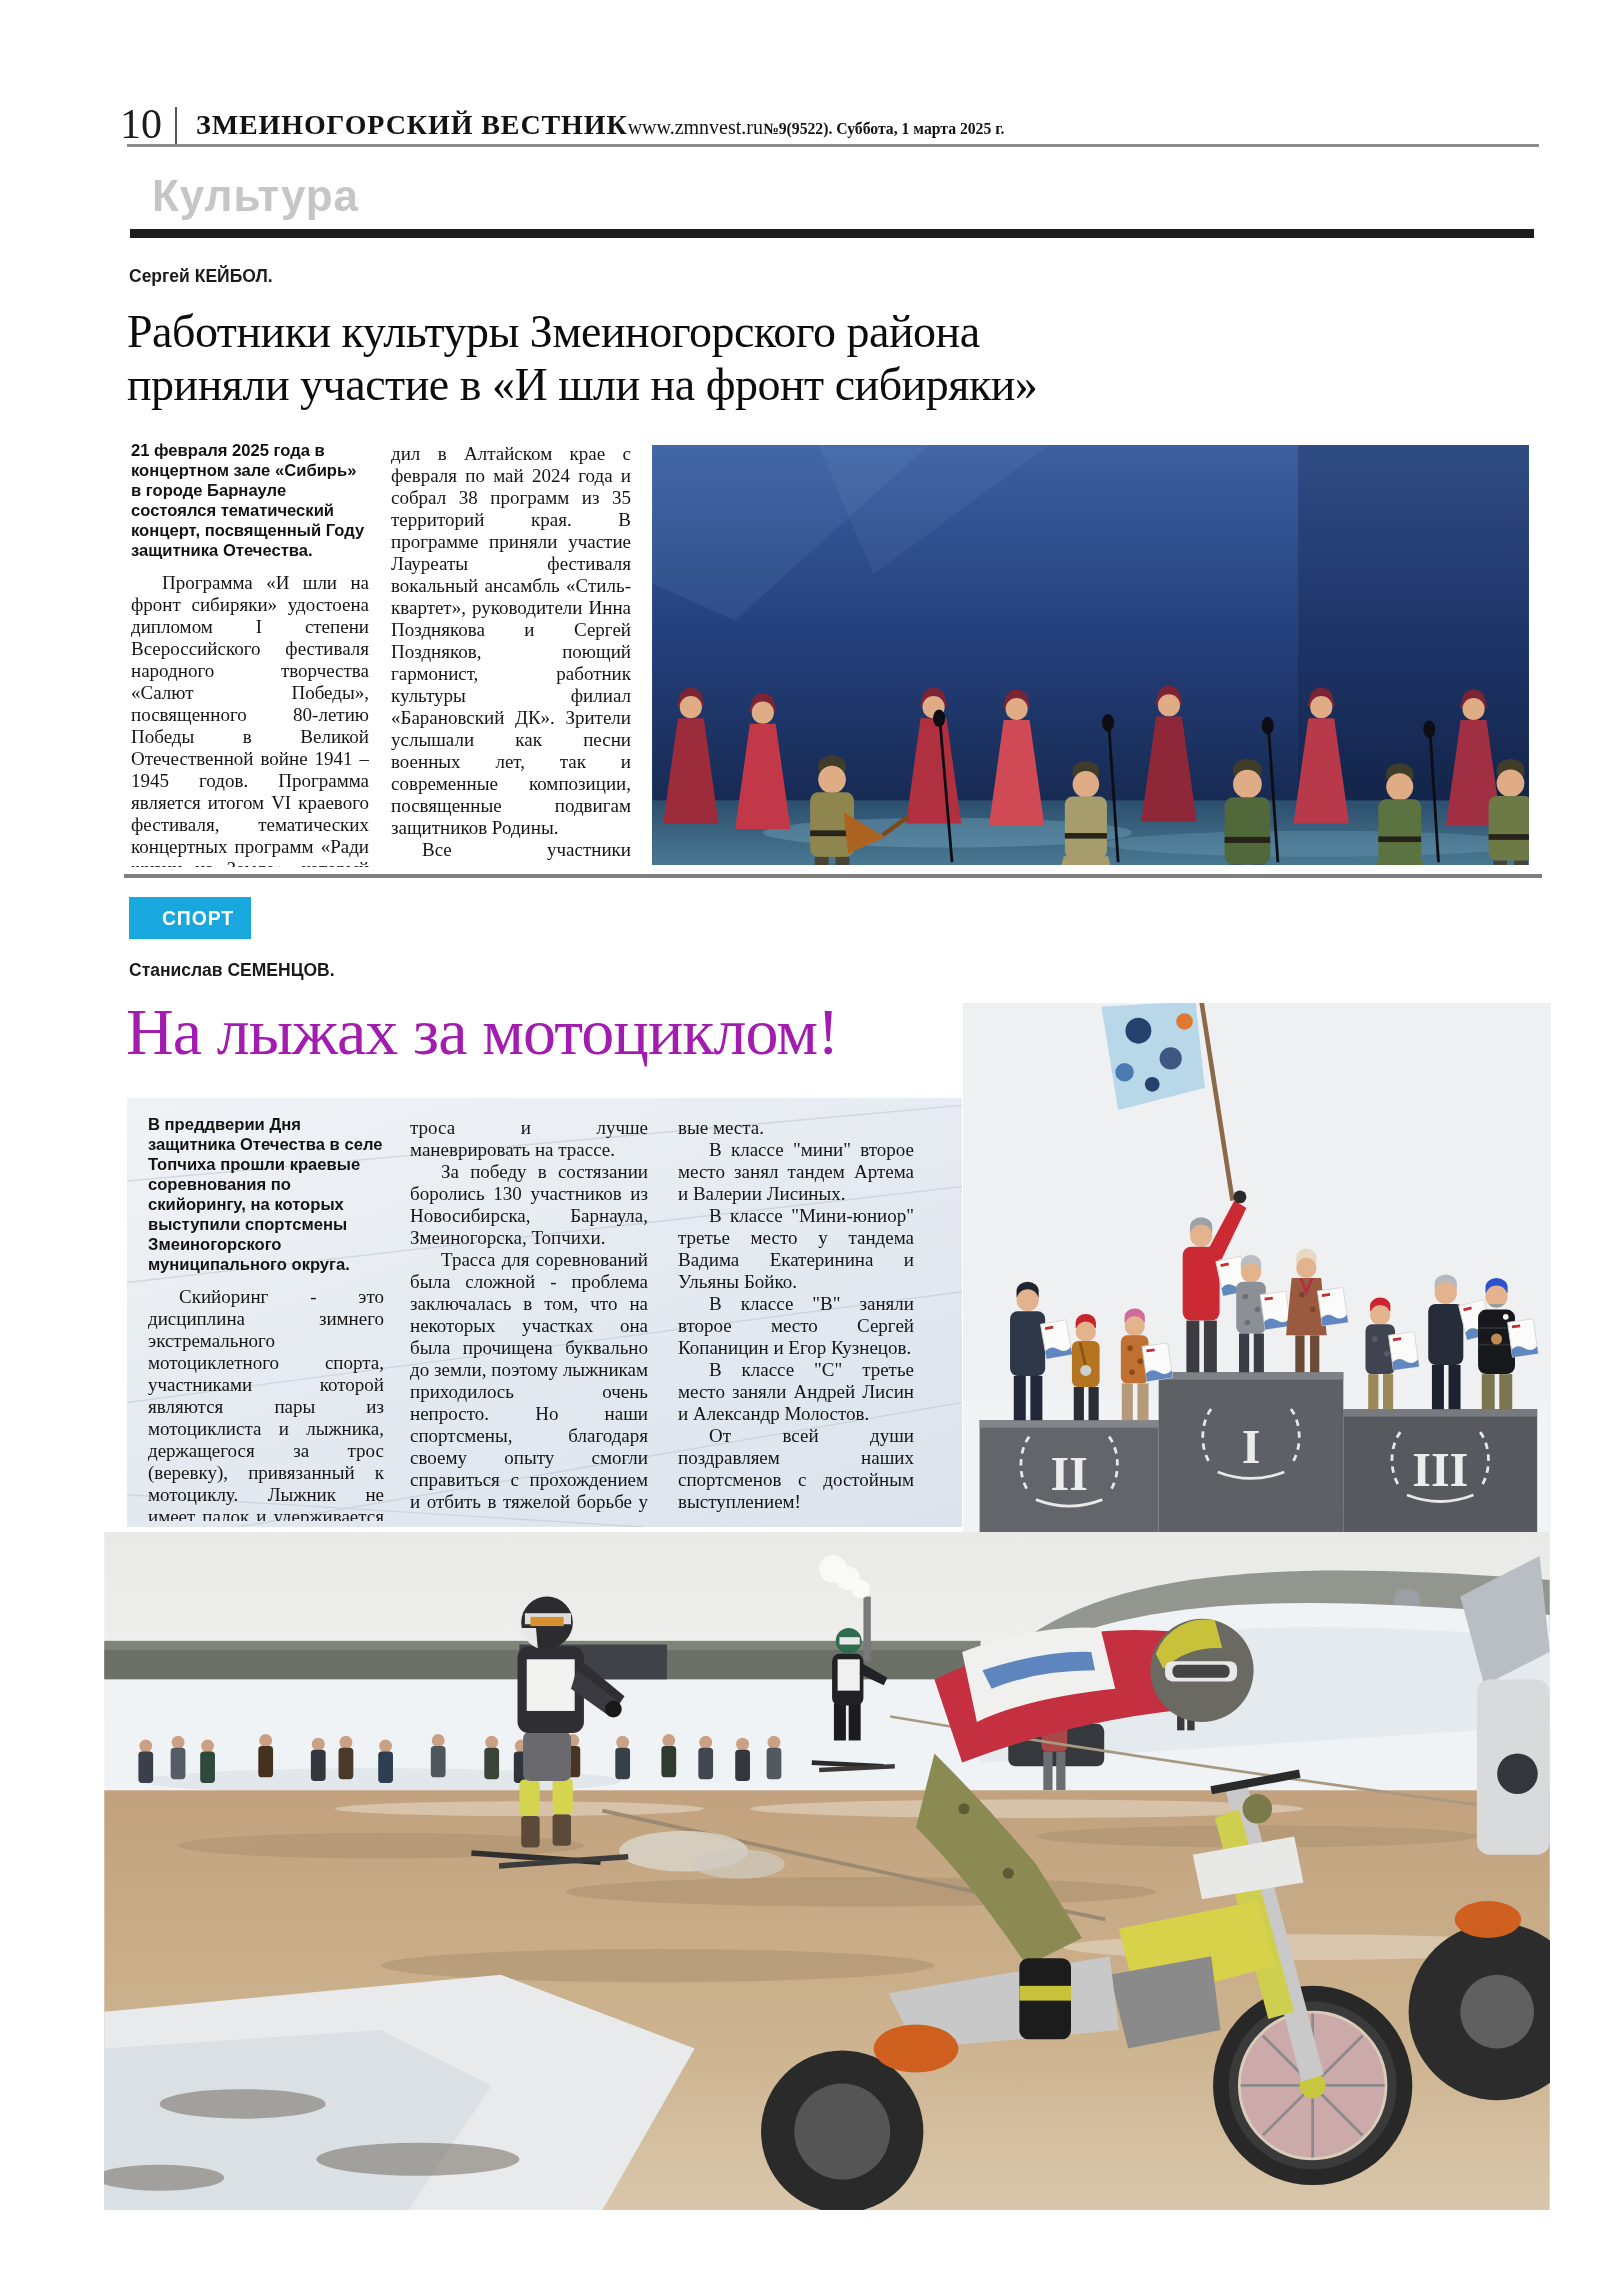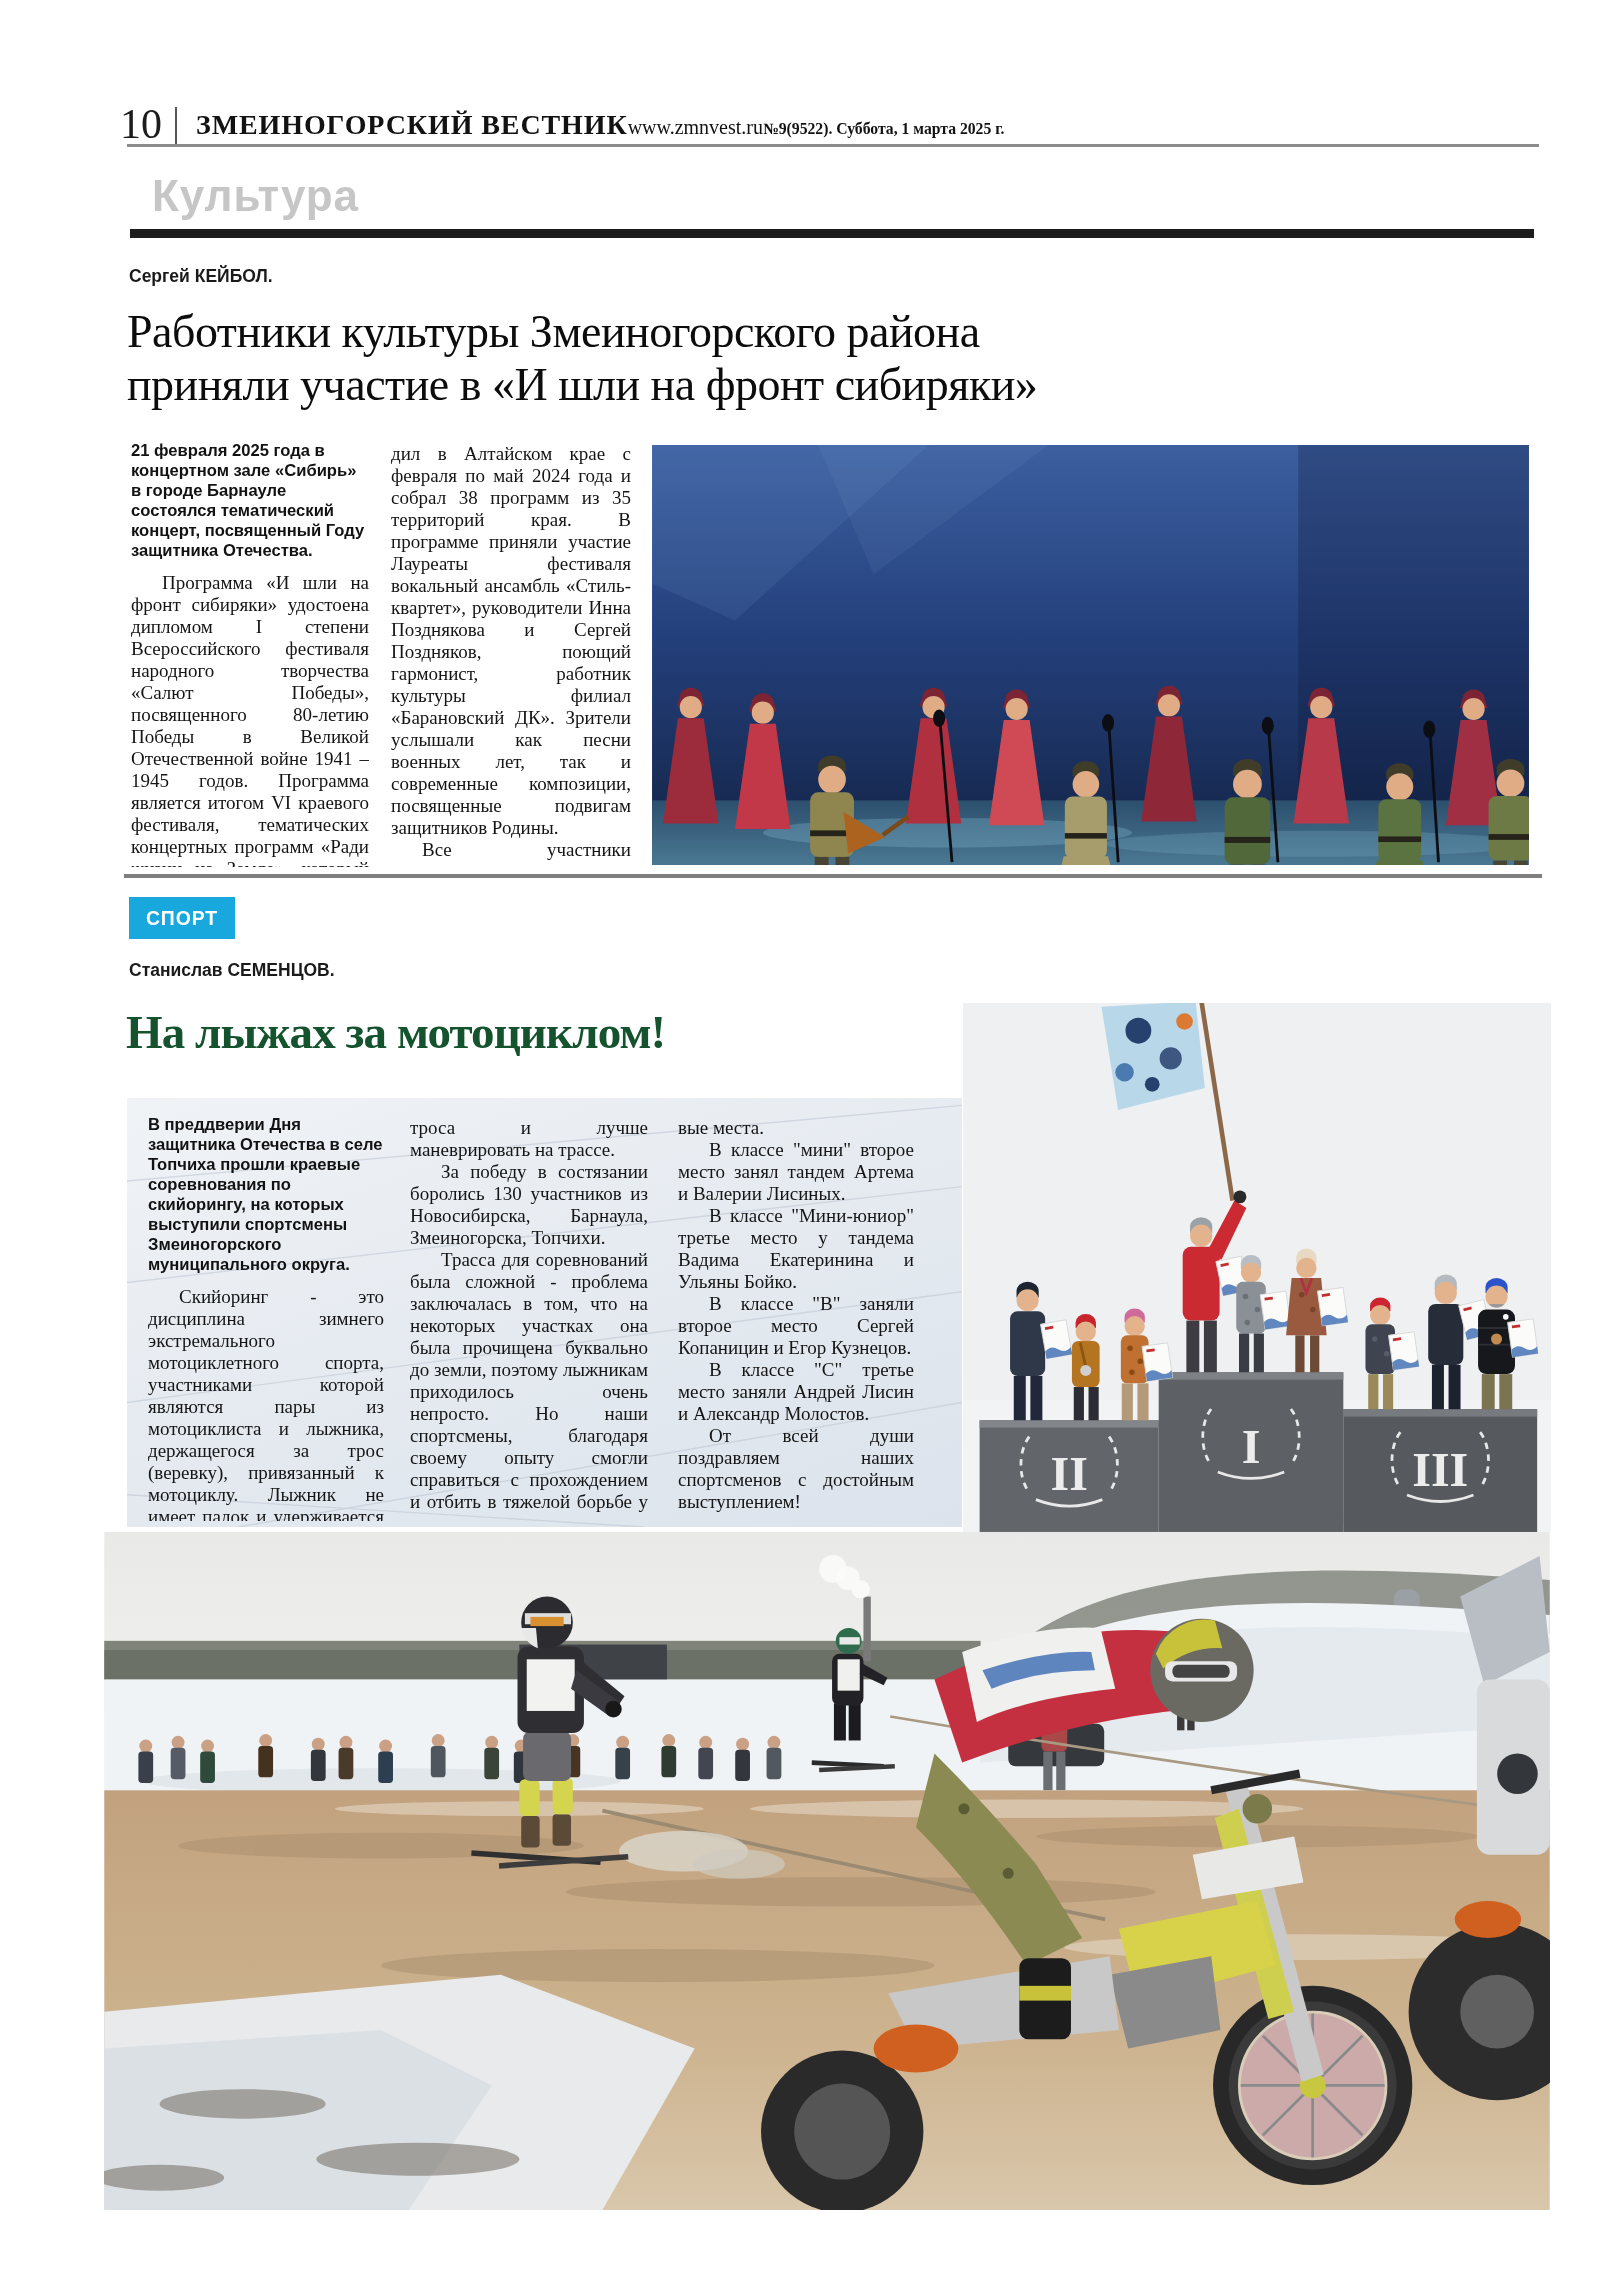--- a/index.html
+++ b/index.html
@@ -15,21 +15,21 @@
   .issue { font-weight:bold; font-size:15.7px; color:#121212; }
   .hdr-rule { height:2.8px; background:#8c8c8c; }
 
   
   .sec-label { font-family:"Liberation Sans","DejaVu Sans",sans-serif; font-weight:bold;
                font-size:44px; color:#c6c6c6; letter-spacing:0.9px; }
   .sec-bar { height:9.2px; background:#1d1d1d; }
   .byline { font-family:"Liberation Sans","DejaVu Sans",sans-serif; font-size:17.5px; color:#1a1a1a;font-weight:bold; }
 
   .h1 { font-size:46px; line-height:53px; letter-spacing:-0.5px; color:#0c0c0c; }
-  .h2 { font-size:47px; line-height:70px; letter-spacing:-0.9px; color:#14532d;font-weight:bold; }
+  .h2 { font-size:66px; line-height:70px; letter-spacing:-0.9px; color:#a21caf; }
 
   .col { overflow:hidden; }
   .lead { font-family:"Liberation Sans","DejaVu Sans",sans-serif; font-weight:bold;
           font-size:16.6px; line-height:20px; color:#121212; text-align:left; margin:0 0 11px 0; }
   .body-text { font-size:19px; line-height:22px; text-align:justify; color:#151515; }
   .body-text p { margin:0; }
   .body-text p.ind { text-indent:31px; }
 
   .divider { height:3.7px; background:#7f7f7f; }
 
@@ -145,21 +145,21 @@
         <ellipse cx="494" cy="301" rx="5" ry="8"></ellipse>
       <line x1="678" y1="452" x2="668" y2="308"></line>
         <ellipse cx="667" cy="304" rx="5" ry="8"></ellipse>
       <line x1="852" y1="452" x2="843" y2="312"></line>
         <ellipse cx="842" cy="308" rx="5" ry="8"></ellipse>
     </g>
   </svg>
 
   <div class="abs divider" style="left:124px; top:874px; width:1418px;"></div>
 
-  <div class="abs badge" style="left:129px; top:897px; width:106px; height:42px;">СПОРТ</div>
+  <div class="abs badge" style="left:129px; top:897px; width:106px; height:42px;padding-left:16px;">СПОРТ</div>
   <div class="abs byline" style="left:129px; top:960px;">Станислав СЕМЕНЦОВ.</div>
   <div class="abs h2" style="left:126px; top:997px; width:923px;">На лыжах за мотоциклом!</div>
 
   <div class="abs sport-box" style="left:127px; top:1098px; width:835px; height:429px;">
     <svg width="835" height="429" viewBox="0 0 905 465">
       <g stroke="#c3cbd6" stroke-width="1.5" opacity="0.65" fill="none">
         <path d="M0,90 L905,8"></path>
           <path d="M0,200 L905,96"></path>
           <path d="M0,330 L905,210"></path>
         <path d="M120,465 L905,330"></path>

